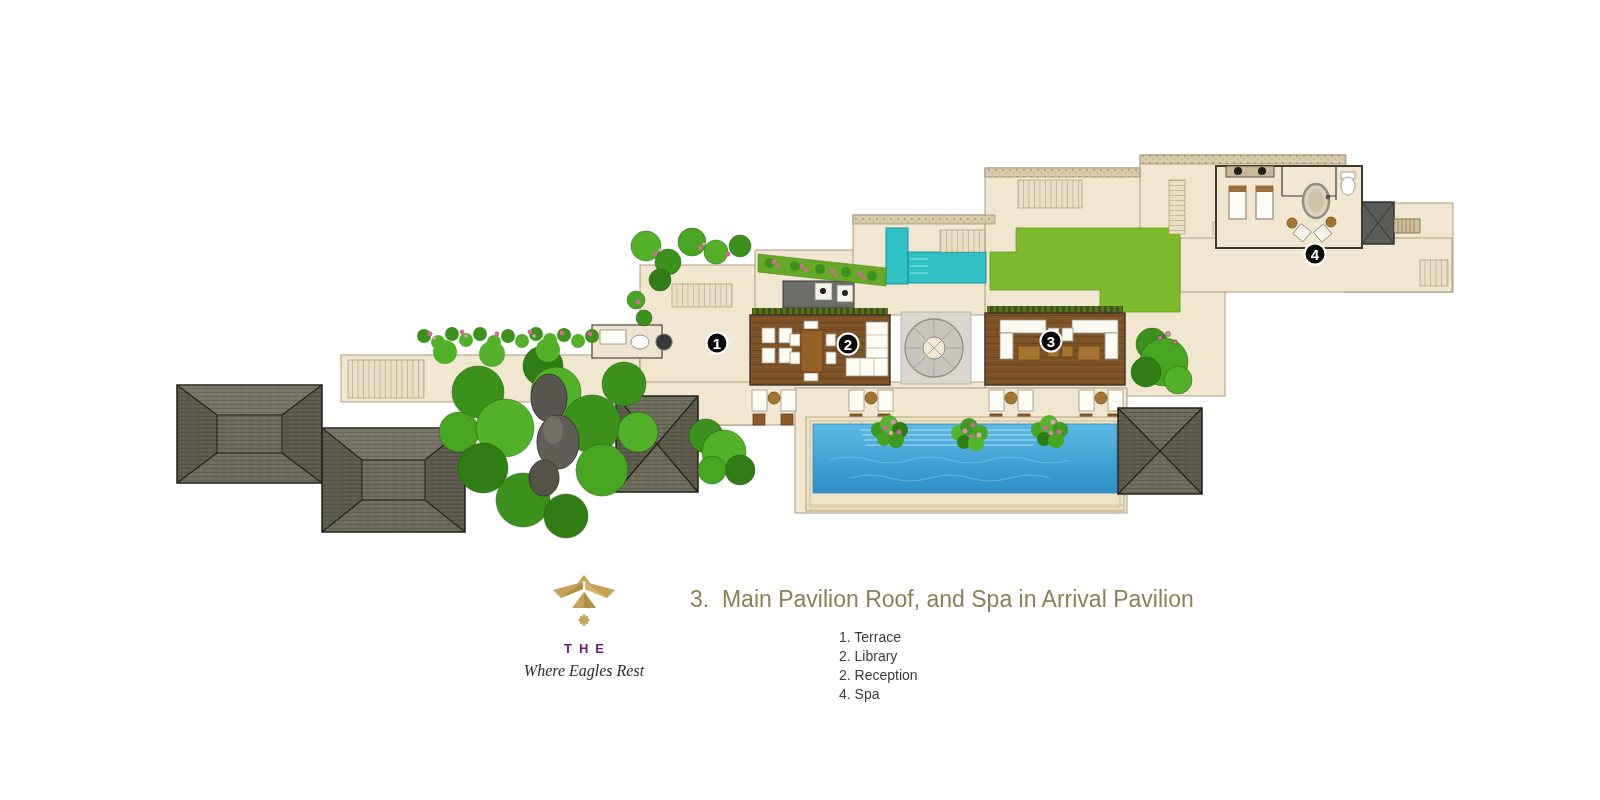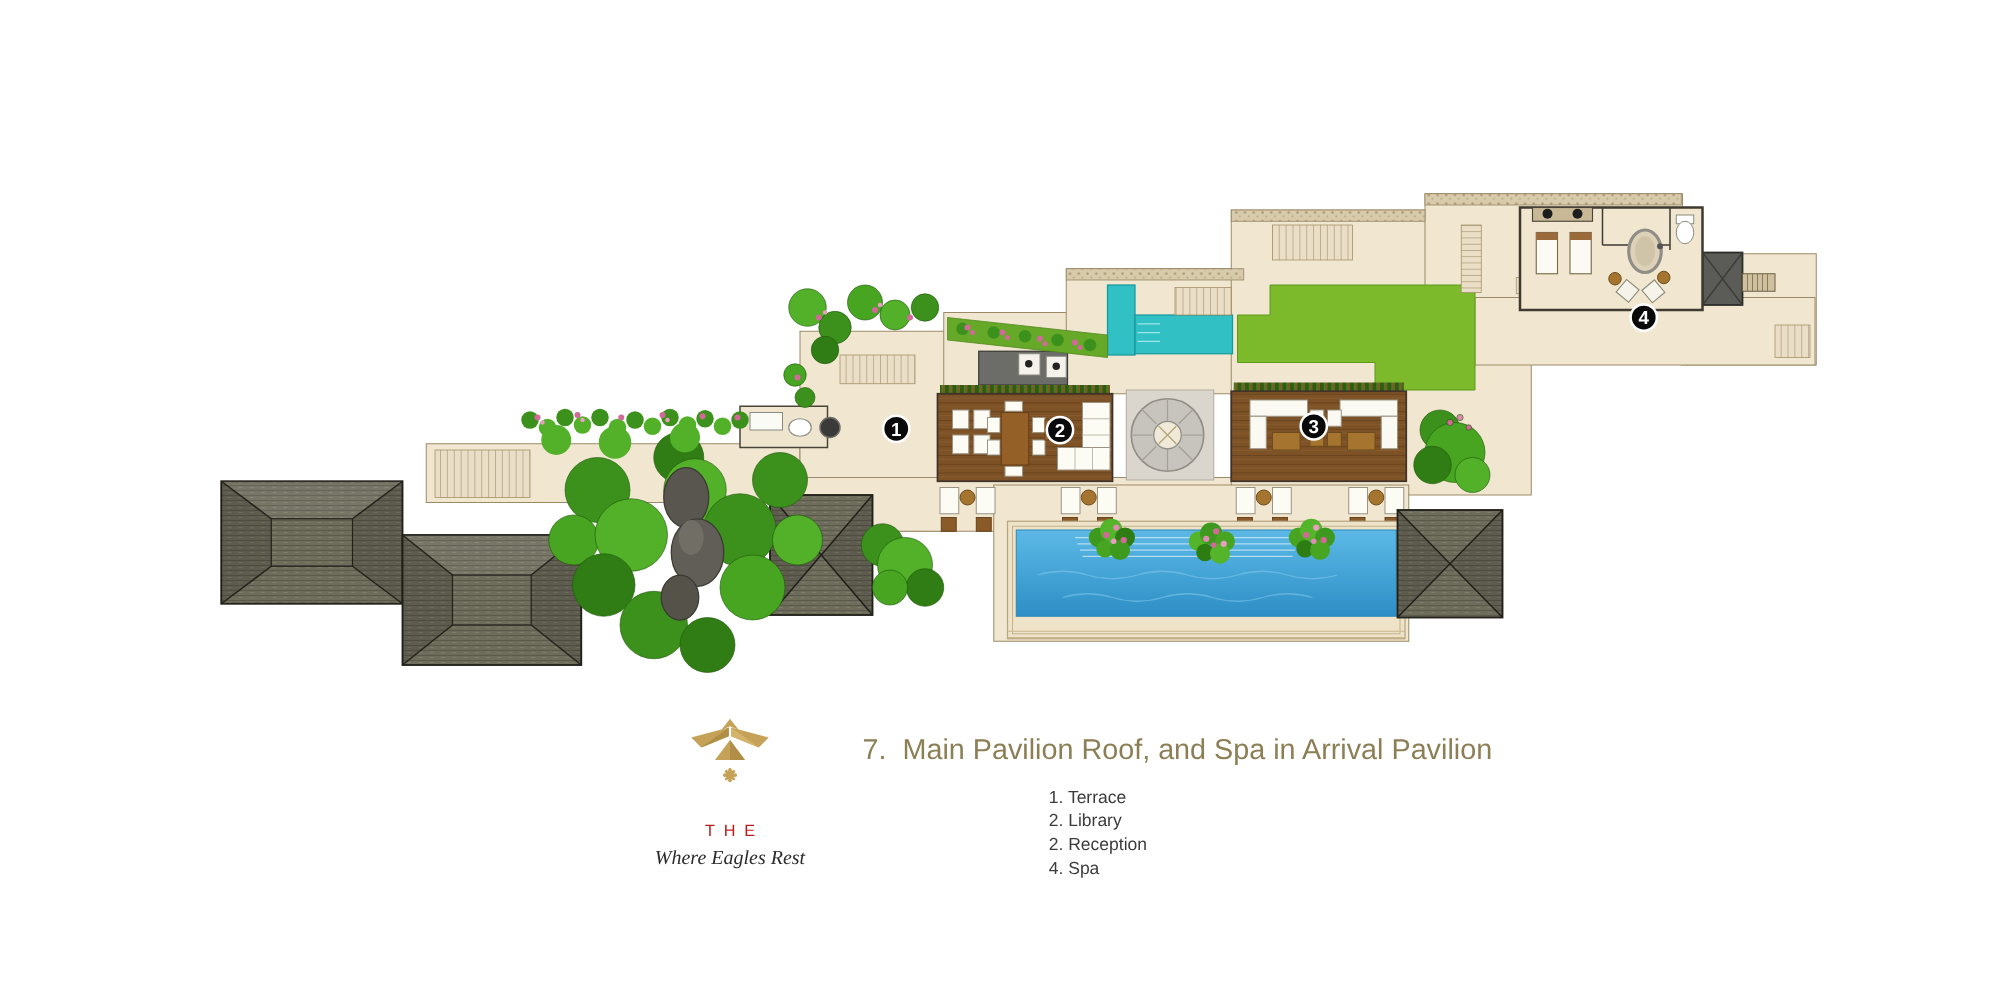--- a/index.html
+++ b/index.html
@@ -2,21 +2,21 @@
 <html><head>
 <meta charset="utf-8">
 <style>
   html,body{margin:0;padding:0;background:#ffffff;}
   .stage{position:relative;width:1600px;height:800px;background:#ffffff;overflow:hidden;
          font-family:"Liberation Sans",sans-serif;}
   .plan-svg{position:absolute;left:0;top:0;}
   
   .logo{position:absolute;left:504px;top:575px;width:160px;text-align:center;color:#1d1d1f;}
   .logo .eagle{display:block;margin:0 auto;}
-  .logo .the{margin-top:26px;font-size:13px;letter-spacing:7px;text-indent:7px;font-weight:400;color:#b91c1c;}
+  .logo .the{margin-top:10px;font-size:13px;letter-spacing:7px;text-indent:7px;font-weight:700;color:#701a75;}
   .logo .name{margin-top:2px;font-size:37px;letter-spacing:3px;text-indent:3px;font-weight:400;color:#121212;}
   .logo .tagline{margin-top:6px;font-family:"Liberation Serif",serif;font-style:italic;font-size:16px;color:#2b2b2b;}
   .caption-title{position:absolute;left:690px;top:586px;font-size:23px;color:#8c7f55;white-space:pre;}
   .legend{position:absolute;left:807px;top:628px;font-size:14px;line-height:19px;color:#3b3b3b;margin-left:32px;}
   .legend div{white-space:pre;}
 </style>
 </head>
 <body>
 
 <div class="stage">
@@ -450,21 +450,21 @@
       <circle cx="29.1" cy="42.1" r="1.2"></circle>
           <circle cx="34.9" cy="42.1" r="1.2"></circle>
       <circle cx="29.1" cy="47.9" r="1.2"></circle>
           <circle cx="34.9" cy="47.9" r="1.2"></circle>
     </g>
   </svg>
   <div class="the">THE</div>
   <div class="tagline">Where Eagles Rest</div>
 </div>
 
-<div class="caption-title">7.  Main Pavilion Roof, and Spa in Arrival Pavilion</div>
+<div class="caption-title">3.  Main Pavilion Roof, and Spa in Arrival Pavilion</div>
 
 <div class="legend">
   <div>1. Terrace</div>
   <div>2. Library</div>
   <div>2. Reception</div>
   <div>4. Spa</div>
 </div>
 
 </div>
 

